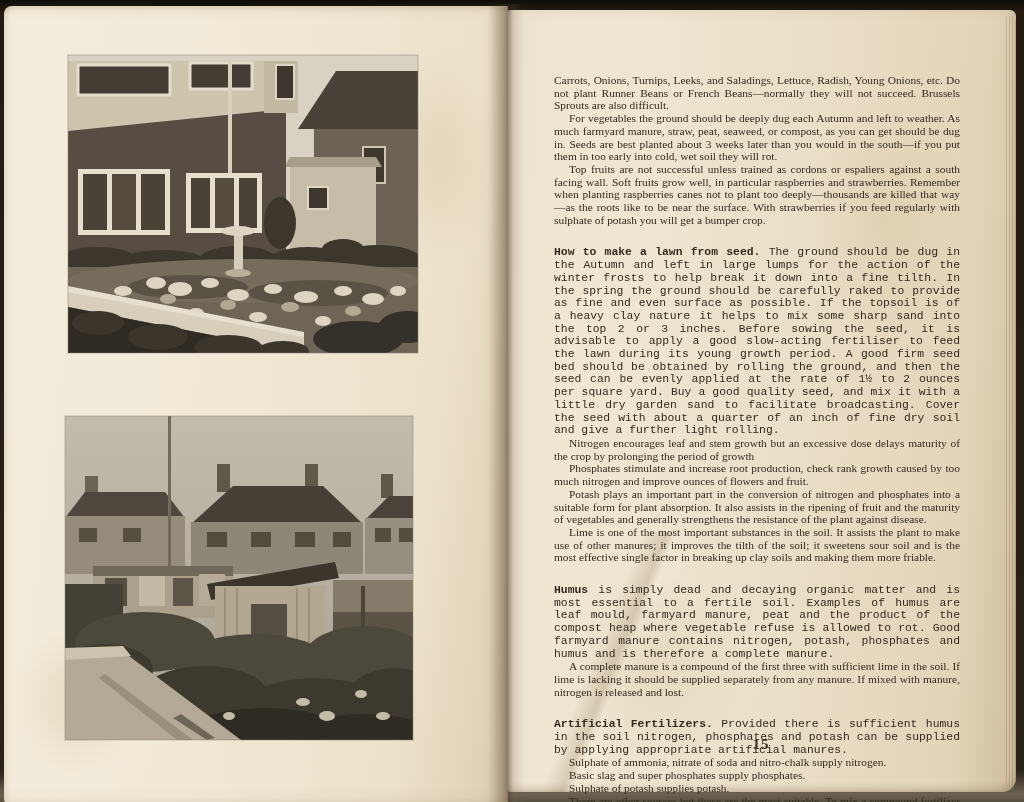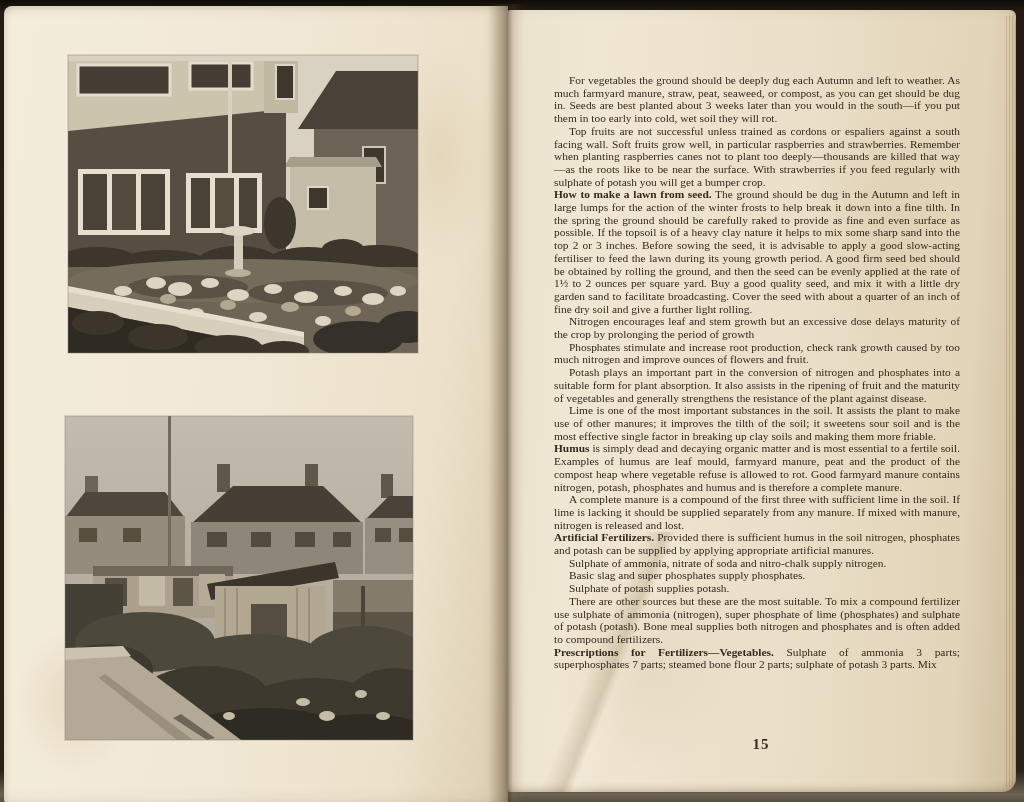--- a/index.html
+++ b/index.html
@@ -54,21 +54,21 @@
   }
 
   
   .column{
     position:absolute;left:46px;top:64px;width:406px;
     font-size:11.4px;line-height:12.7px;color:#332a1d;
     text-align:justify;
   }
   .column p{margin:0;}
   .para.indent{text-indent:15px;}
-  .para.section{margin-top:0;}
+  .para.section{margin-top:20px;font-family:Liberation Mono, monospace;}
   .column strong{font-weight:bold;}
   .page-number{
     position:absolute;left:50px;top:726px;width:406px;text-align:center;
     font-size:15px;font-weight:bold;color:#3a2f22;letter-spacing:1px;
   }
 </style>
 </head>
 <body>
 
 <div class="scene">
@@ -263,20 +263,21 @@
       </g>
       <rect x="0" y="0" width="348" height="324" fill="none" stroke="#8a8070" stroke-width="1" opacity=".5"></rect>
     </svg>
   </div>
 
   <div class="page page-right">
     <div class="stain" style="left:300px;top:80px;width:160px;height:260px;background:radial-gradient(ellipse,rgba(175,145,90,.12),rgba(0,0,0,0) 70%);"></div>
     <div class="stain" style="left:40px;top:560px;width:200px;height:200px;background:radial-gradient(ellipse,rgba(160,130,80,.10),rgba(0,0,0,0) 70%);"></div>
 
     <div class="column">
+      <p class="para"><span>Carrots, Onions, Turnips, Leeks, and Saladings, Lettuce, Radish, Young Onions, etc. Do not plant Runner Beans or French Beans—normally they will not succeed. Brussels Sprouts are also difficult.</span></p>
       <p class="para indent"><span>For vegetables the ground should be deeply dug each Autumn and left to weather. As much farmyard manure, straw, peat, seaweed, or compost, as you can get should be dug in. Seeds are best planted about 3 weeks later than you would in the south—if you put them in too early into cold, wet soil they will rot.</span></p>
       <p class="para indent"><span>Top fruits are not successful unless trained as cordons or espaliers against a south facing wall. Soft fruits grow well, in particular raspberries and strawberries. Remember when planting raspberries canes not to plant too deeply—thousands are killed that way—as the roots like to be near the surface. With strawberries if you feed regularly with sulphate of potash you will get a bumper crop.</span></p>
       <p class="para section"><strong>How to make a lawn from seed.</strong> <span>The ground should be dug in the Autumn and left in large lumps for the action of the winter frosts to help break it down into a fine tilth. In the spring the ground should be carefully raked to provide as fine and even surface as possible. If the topsoil is of a heavy clay nature it helps to mix some sharp sand into the top 2 or 3 inches. Before sowing the seed, it is advisable to apply a good slow-acting fertiliser to feed the lawn during its young growth period. A good firm seed bed should be obtained by rolling the ground, and then the seed can be evenly applied at the rate of 1½ to 2 ounces per square yard. Buy a good quality seed, and mix it with a little dry garden sand to facilitate broadcasting. Cover the seed with about a quarter of an inch of fine dry soil and give a further light rolling.</span></p>
       <p class="para indent"><span>Nitrogen encourages leaf and stem growth but an excessive dose delays maturity of the crop by prolonging the period of growth</span></p>
       <p class="para indent"><span>Phosphates stimulate and increase root production, check rank growth caused by too much nitrogen and improve ounces of flowers and fruit.</span></p>
       <p class="para indent"><span>Potash plays an important part in the conversion of nitrogen and phosphates into a suitable form for plant absorption. It also assists in the ripening of fruit and the maturity of vegetables and generally strengthens the resistance of the plant against disease.</span></p>
       <p class="para indent"><span>Lime is one of the most important substances in the soil. It assists the plant to make use of other manures; it improves the tilth of the soil; it sweetens sour soil and is the most effective single factor in breaking up clay soils and making them more friable.</span></p>
       <p class="para section"><strong>Humus</strong> <span>is simply dead and decaying organic matter and is most essential to a fertile soil. Examples of humus are leaf mould, farmyard manure, peat and the product of the compost heap where vegetable refuse is allowed to rot. Good farmyard manure contains nitrogen, potash, phosphates and humus and is therefore a complete manure.</span></p>
       <p class="para indent"><span>A complete manure is a compound of the first three with sufficient lime in the soil. If lime is lacking it should be supplied separately from any manure. If mixed with manure, nitrogen is released and lost.</span></p>
       <p class="para section"><strong>Artificial Fertilizers.</strong> <span>Provided there is sufficient humus in the soil nitrogen, phosphates and potash can be supplied by applying appropriate artificial manures.</span></p>

